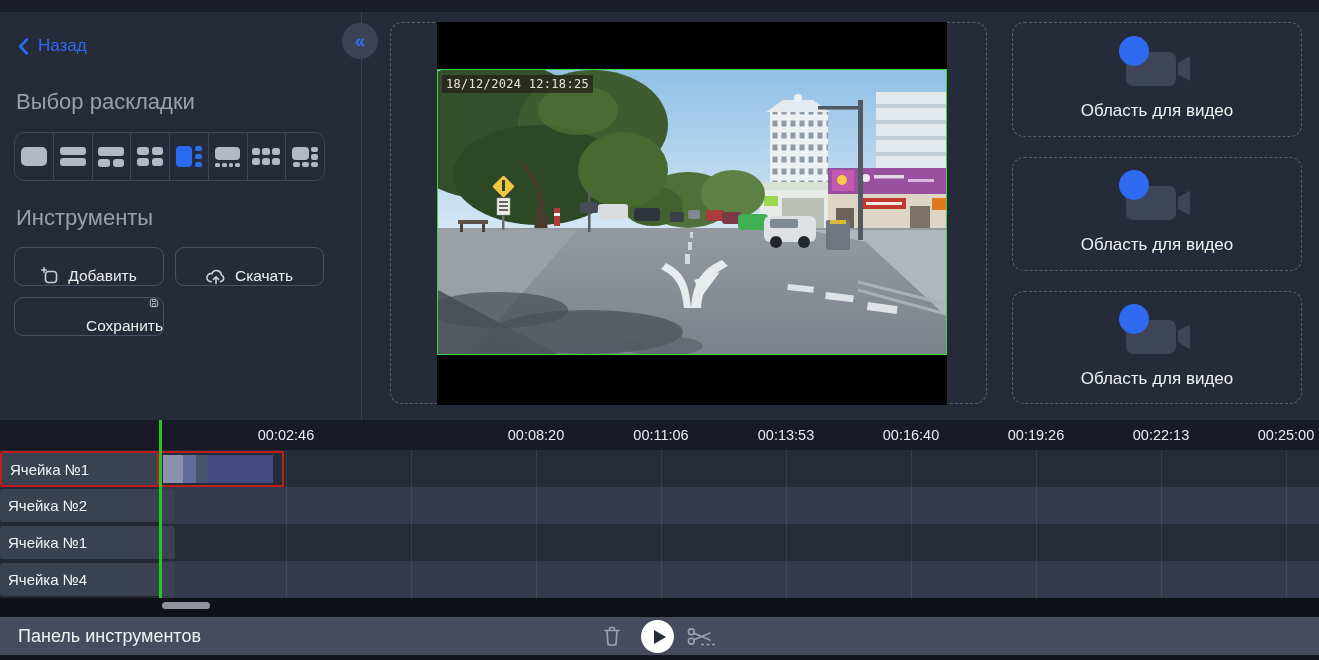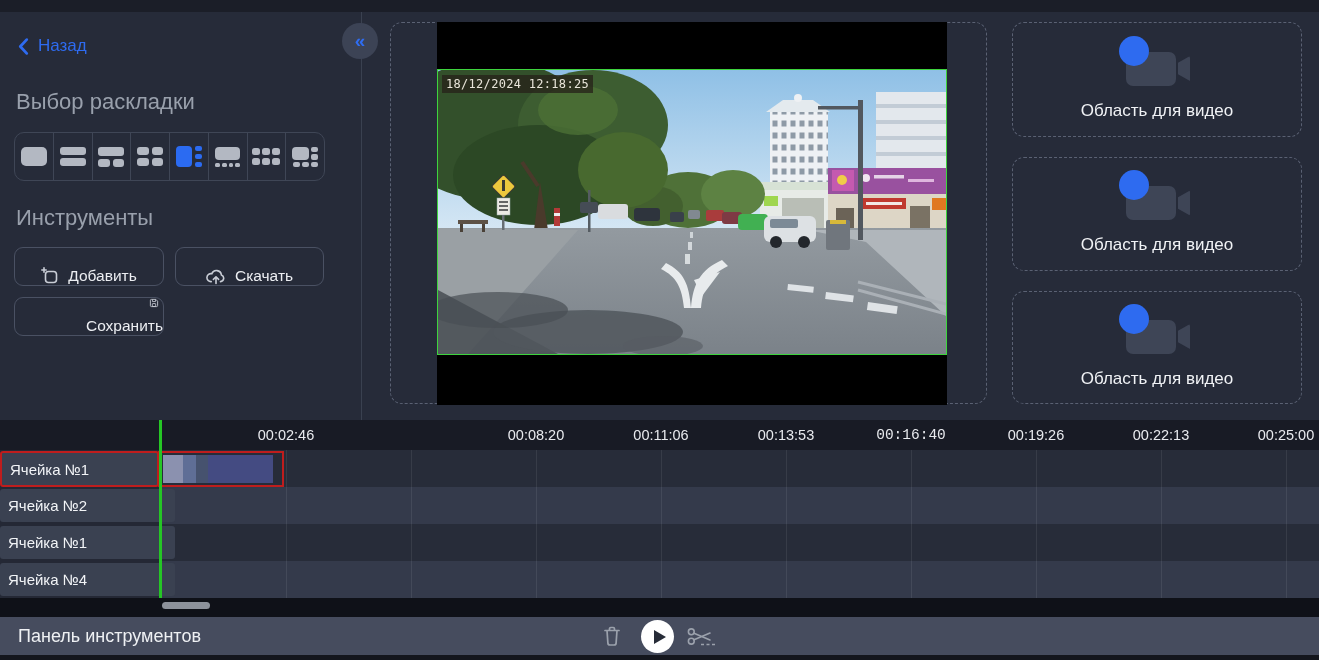--- a/index.html
+++ b/index.html
@@ -389,21 +389,21 @@
   </div>
   <div class="slot-label">Область для видео</div>
 </div>
 
 <div class="abs ruler">
     <span class="tick" style="left: 286px;">00:02:46</span>
     <span class="tick" style="left: 411px; margin-top: 40px;">00:05:33</span>
     <span class="tick" style="left: 536px;">00:08:20</span>
     <span class="tick" style="left: 661px;">00:11:06</span>
     <span class="tick" style="left: 786px;">00:13:53</span>
-    <span class="tick" style="left: 911px; font-family: Liberation Mono, monospace;">00:16:40</span>
+    <span class="tick" style="left: 911px;">00:16:40</span>
     <span class="tick" style="left: 1036px;">00:19:26</span>
     <span class="tick" style="left: 1161px;">00:22:13</span>
     <span class="tick" style="left: 1286px;">00:25:00</span>
   </div>
 
 <div class="abs tl-body">
   <div class="band dark" style="top:0"></div>
   <div class="band light" style="top:37px"></div>
   <div class="band dark" style="top:74px"></div>
   <div class="band light" style="top:111px"></div>

